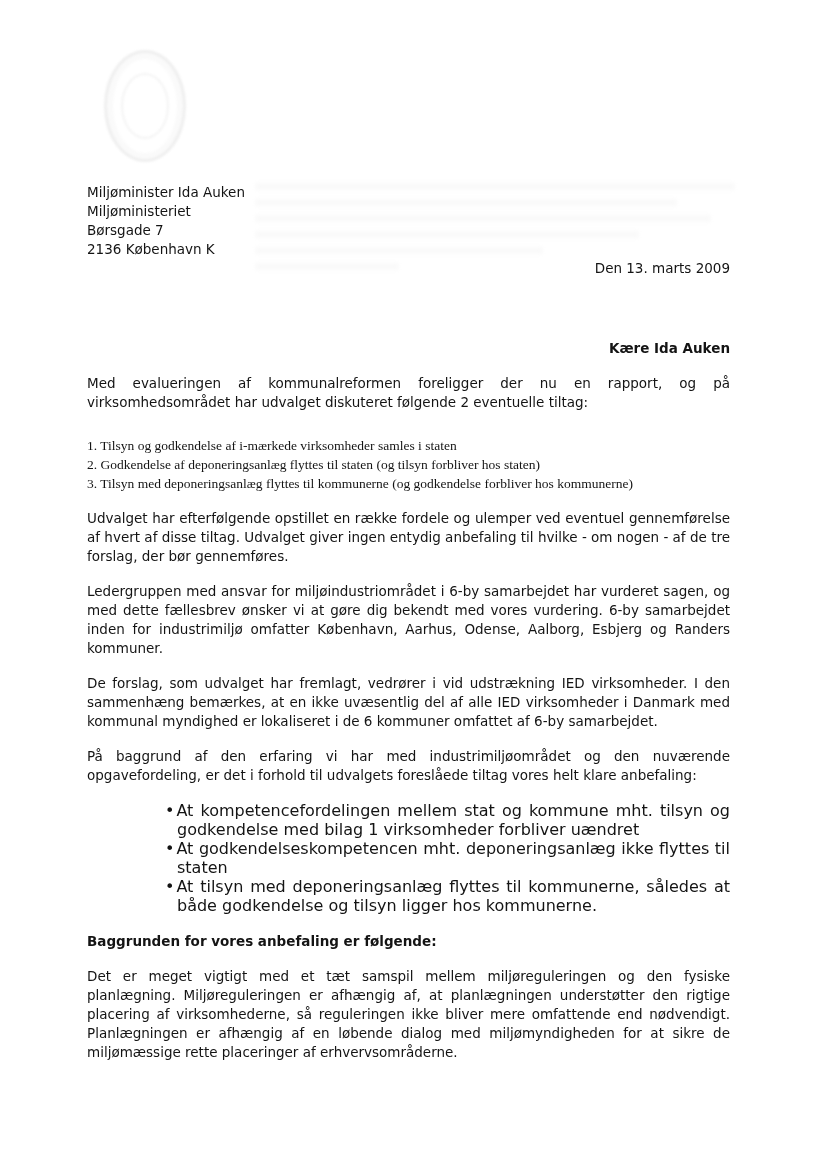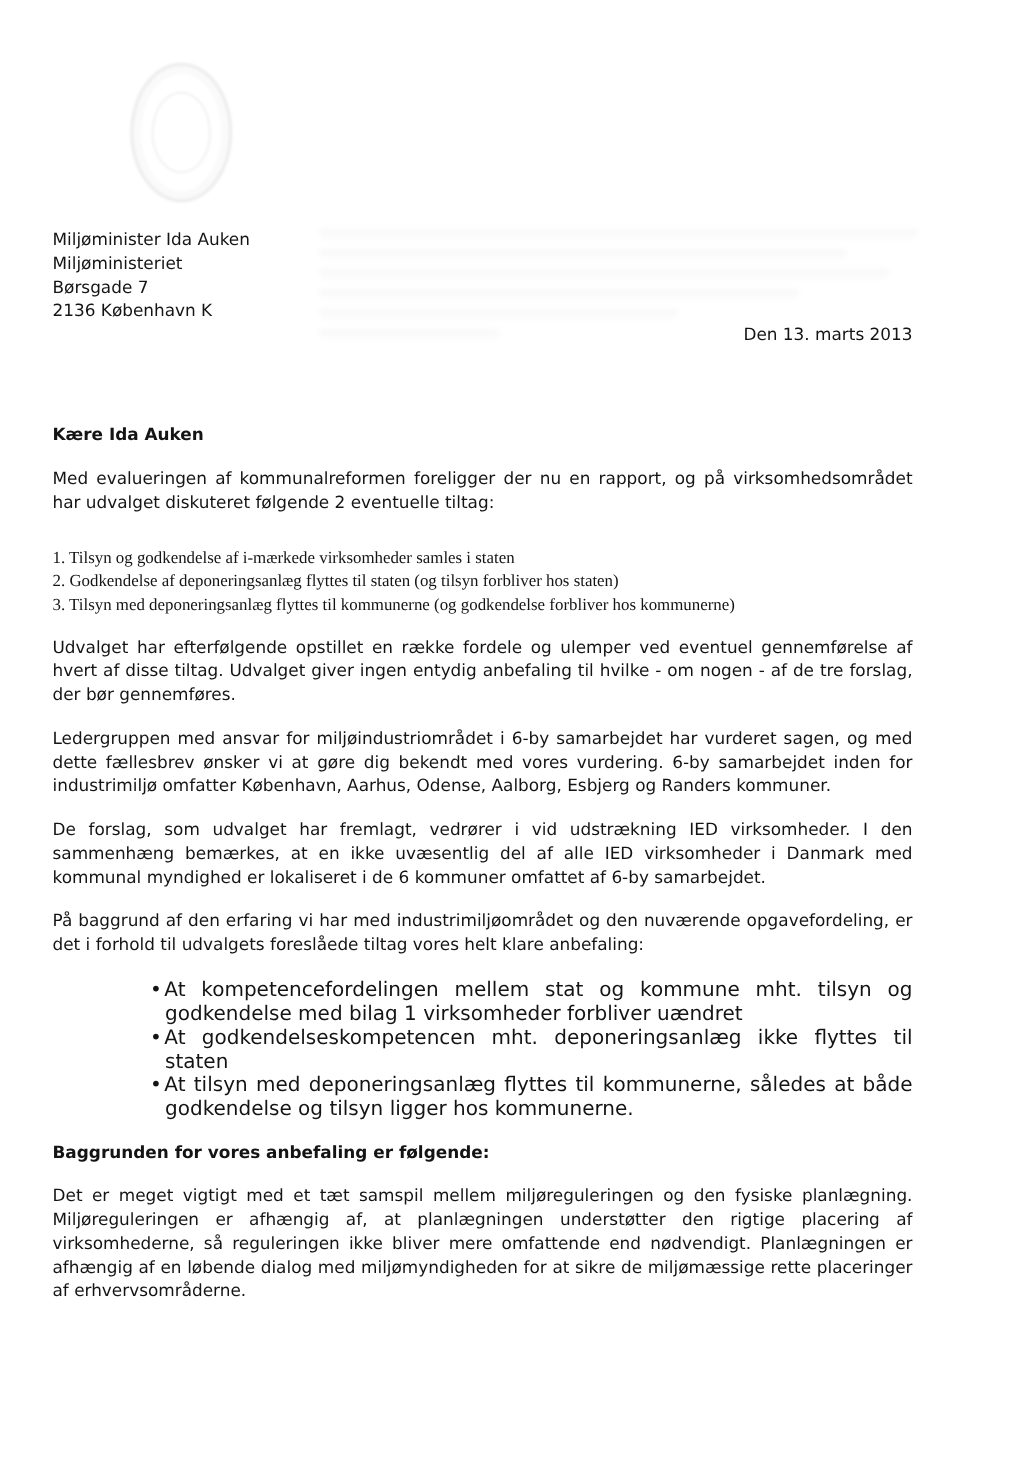--- a/index.html
+++ b/index.html
@@ -15,21 +15,21 @@
     overflow: hidden;
     font-family: "DejaVu Sans", "Liberation Sans", sans-serif;
     color: #141414;
   }
   .page {
     position: relative;
     width: 826px;
     height: 878px;
     background: #ffffff;
     box-sizing: border-box;
-    padding: 183px 96px 0 42px;
+    padding: 183px 96px 0 87px;
   }
   
   .stamp {
     position: absolute;
     left: 104px;
     top: 50px;
     width: 76px;
     height: 106px;
     border-radius: 50%;
     border: 3px solid rgba(140, 140, 140, 0.14);
@@ -77,20 +77,21 @@
     font-size: 13.5px;
     line-height: 19px;
     text-align: right;
     margin-top: 0px;
   }
   .salutation {
     margin: 61px 0 0 0;
     font-size: 13.5px;
     line-height: 19px;
     font-weight: bold;
+    text-align: right;
   }
   p.body-par {
     margin: 16px 0 0 0;
     font-size: 13.5px;
     line-height: 19px;
     text-align: justify;
   }
   .numlist {
     margin-top: 24px;
     font-family: Liberation Serif, serif;
@@ -138,21 +139,21 @@
       <div class="bl"></div>
   </div>
 
   <div class="recipient">
     <div>Miljøminister Ida Auken</div>
     <div>Miljøministeriet</div>
     <div>Børsgade 7</div>
     <div>2136 København K</div>
   </div>
 
-  <div class="date">Den 13. marts 2013</div>
+  <div class="date">Den 13. marts 2009</div>
 
   <p class="salutation">Kære Ida Auken</p>
 
   <p class="body-par">Med evalueringen af kommunalreformen foreligger der nu en rapport, og på virksomhedsområdet har udvalget diskuteret følgende 2 eventuelle tiltag:</p>
 
   <div class="numlist">
     <div>1. Tilsyn og godkendelse af i-mærkede virksomheder samles i staten</div>
     <div>2. Godkendelse af deponeringsanlæg flyttes til staten (og tilsyn forbliver hos staten)</div>
     <div>3. Tilsyn med deponeringsanlæg flyttes til kommunerne (og godkendelse forbliver hos kommunerne)</div>
   </div>

